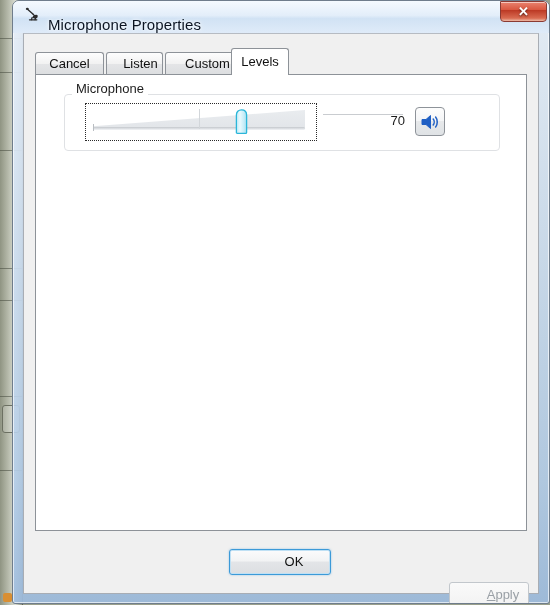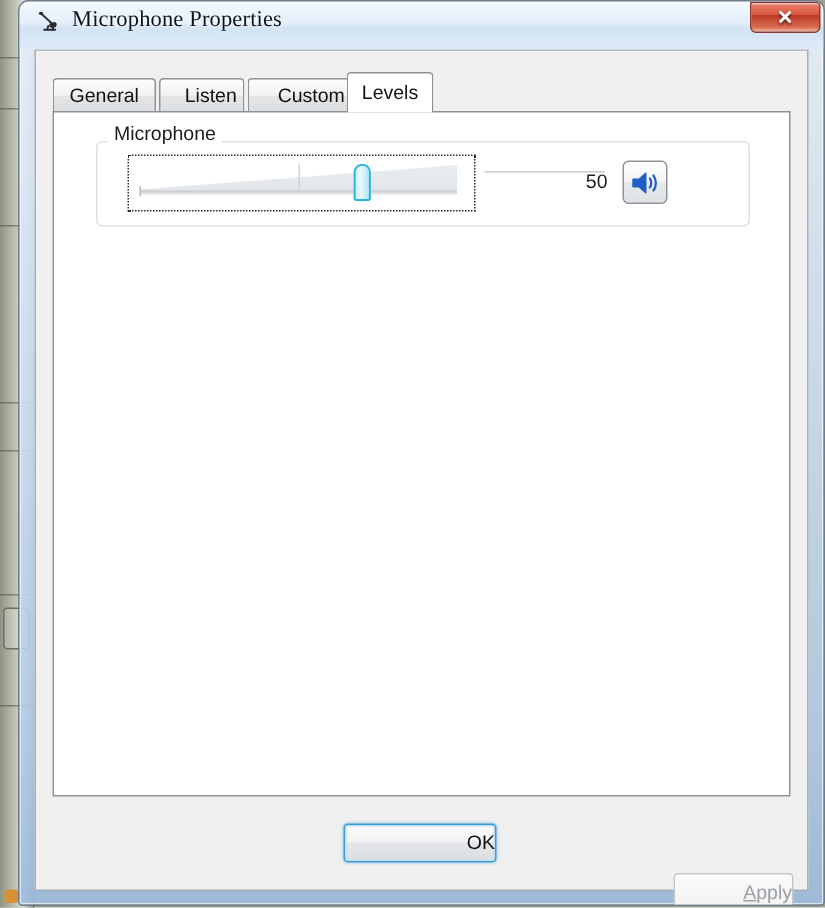--- a/index.html
+++ b/index.html
@@ -83,27 +83,26 @@
         rgba(208,226,244,.95) 55%,
         rgba(223,235,249,.95) 100%);
   }
   #title-icon {
     position: absolute;
     left: 10px; top: 5px;
     width: 20px; height: 20px;
   }
   #title-text {
     position: absolute;
-    left: 35px; top: 4px;
+    left: 35px; top: 15px;
     font-size: 15px;
     color: #0b1422;
     letter-spacing: .1px;
     text-shadow: 0 0 3px rgba(255,255,255,.95), 0 0 6px rgba(255,255,255,.8);
     white-space: nowrap;
-    font-family: Liberation Serif, serif;
   }
   #close-btn {
     position: absolute;
     right: 2px; top: 0px;
     width: 47px; height: 21px;
     border-radius: 0 3px 4px 4px;
     border: 1px solid #8a3a33;
     box-sizing: border-box;
     background:
       linear-gradient(180deg,
@@ -296,21 +295,21 @@
   .dlg-btn {
     position: absolute;
     top: 515px;
     height: 26px;
     box-sizing: border-box;
     border: 1px solid #9099a1;
     border-radius: 3px;
     background: linear-gradient(180deg,#fbfbfc 0%,#f2f3f4 46%,#e3e5e8 50%,#dcdfe2 100%);
     font-size: 13px;
     color: #101010;
-    text-align: right;
+    text-align: center;
     line-height: 24px;
     cursor: pointer;
     white-space: nowrap;
     padding-left: 28px;
   }
   .dlg-btn.default {
     border-color: #3c9ad8;
     box-shadow: inset 0 0 0 1px #bfe0f4, 0 0 2px rgba(60,154,216,.55);
   }
   .dlg-btn.disabled {
@@ -364,21 +363,21 @@
     <span id="title-text">Microphone Properties</span>
 
     <div id="close-btn">
       <span class="x">✕</span>
     </div>
   </div>
 
   <div id="client">
 
     <div id="tabstrip">
-      <div class="tab" id="tab-0" style="left:0px;   width:69px;">General</div>
+      <div class="tab" id="tab-0" style="left:0px;   width:69px;">Cancel</div>
       <div class="tab" id="tab-1" style="left:71px;  width:57px;padding-left:12px;">Listen</div>
       <div class="tab" id="tab-2" style="left:130px; width:85px;">Custom</div>
       <div class="tab selected" id="tab-3" style="left:196px; width:58px;">Levels</div>
     </div>
 
     <div id="tabpage">
 
       <div id="groupbox">
 
         <div id="slider-focus">
@@ -400,21 +399,21 @@
               </defs>
               <path d="M6.5 0.8 C9.6 0.8 11.6 3.0 11.6 6.0 L11.6 23.4
                        C11.6 24.0 11.2 24.3 10.7 24.3 L2.3 24.3
                        C1.8 24.3 1.4 24.0 1.4 23.4 L1.4 6.0
                        C1.4 3.0 3.4 0.8 6.5 0.8 Z" fill="url(#thumbg)" stroke="#2bb6d9" stroke-width="1.3"></path>
             </svg>
           </div>
         </div>
 
         <div id="value-rule"></div>
-        <div id="value-text">50</div>
+        <div id="value-text">70</div>
 
         <div id="speaker-btn">
           <span>
             <svg viewBox="0 0 24 24" width="24" height="24" style="display:block;margin:2px auto 0;">
               <path d="M4 9.5 L8 9.5 L12.5 5.5 L12.5 18.5 L8 14.5 L4 14.5 Z" fill="#1f5fc4" stroke="#1f5fc4" stroke-width="1" stroke-linejoin="round"></path>
               <g fill="none" stroke="#1f5fc4" stroke-width="1.5" stroke-linecap="round">
                 <path d="M15.2 9.0 C16.5 10.6 16.5 13.4 15.2 15.0"></path>
                 <path d="M17.6 7.0 C19.8 9.6 19.8 14.4 17.6 17.0"></path>
               </g>
             </svg>

